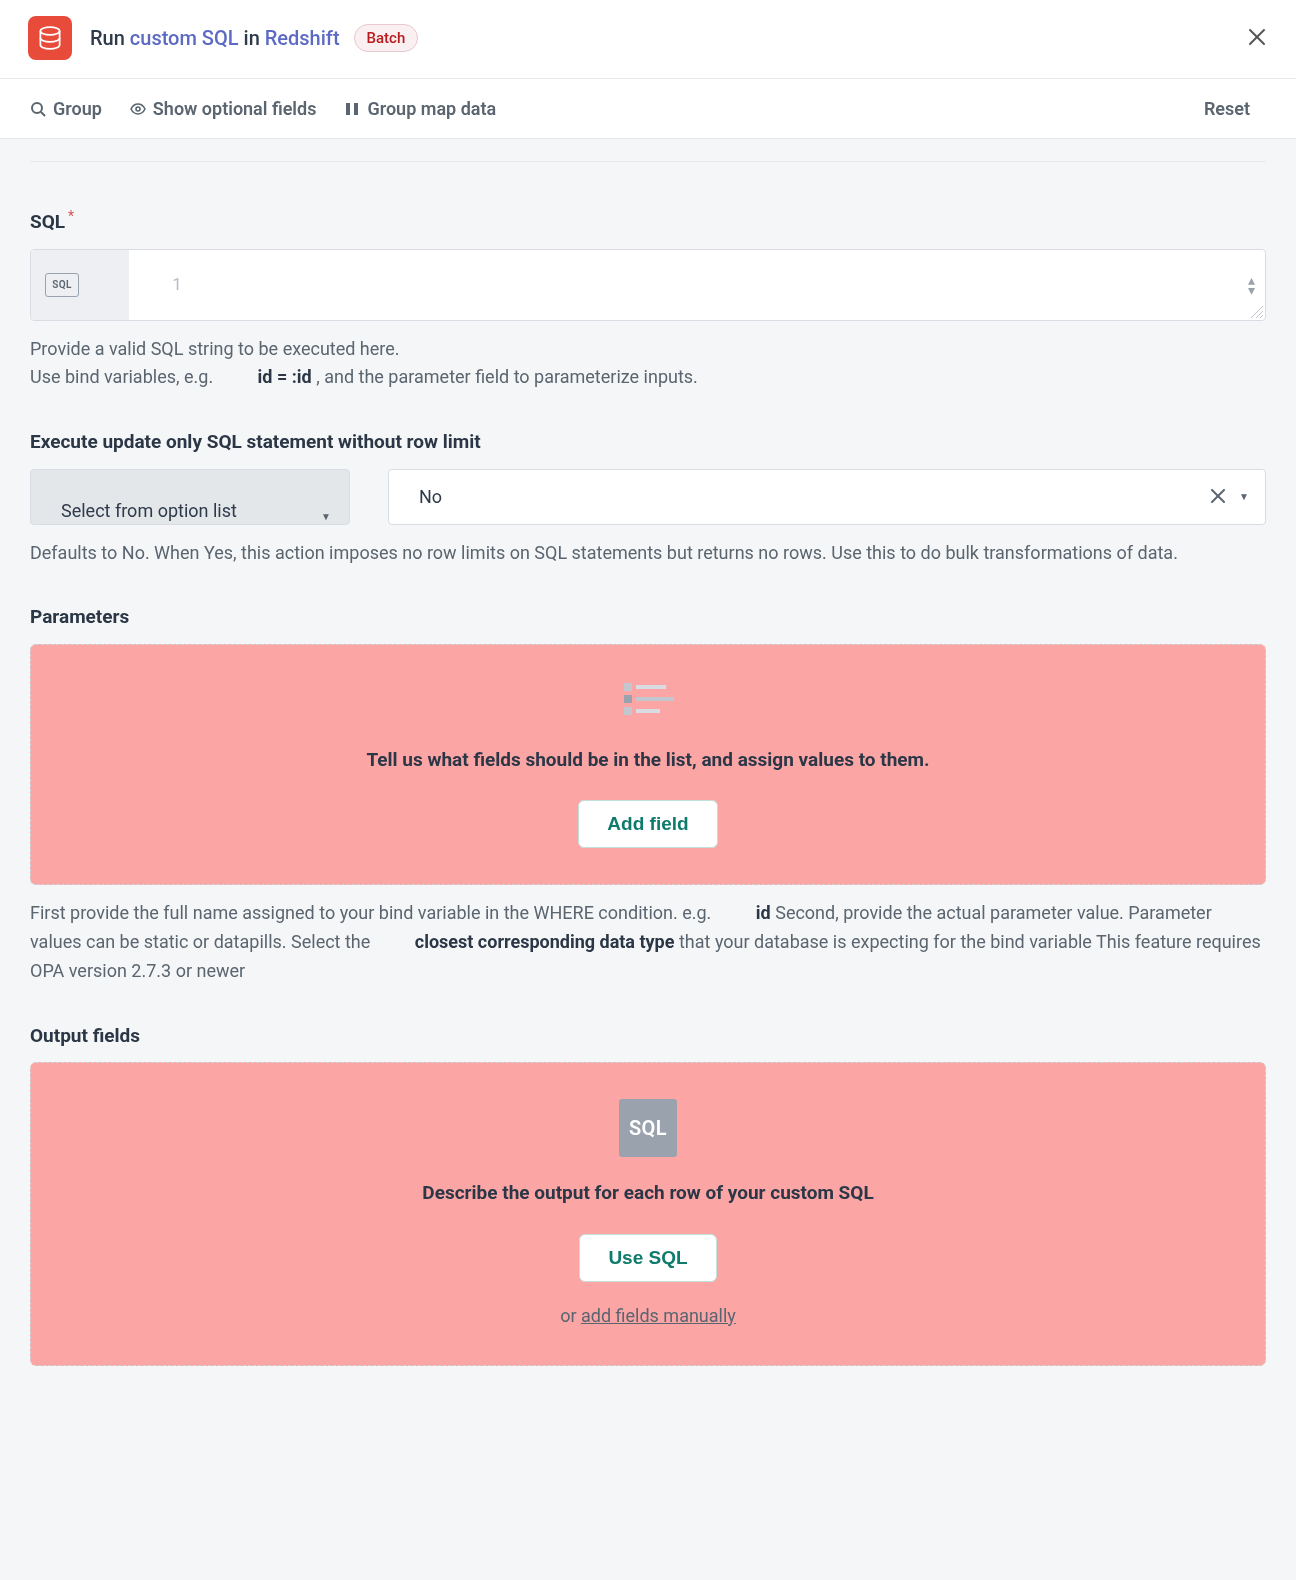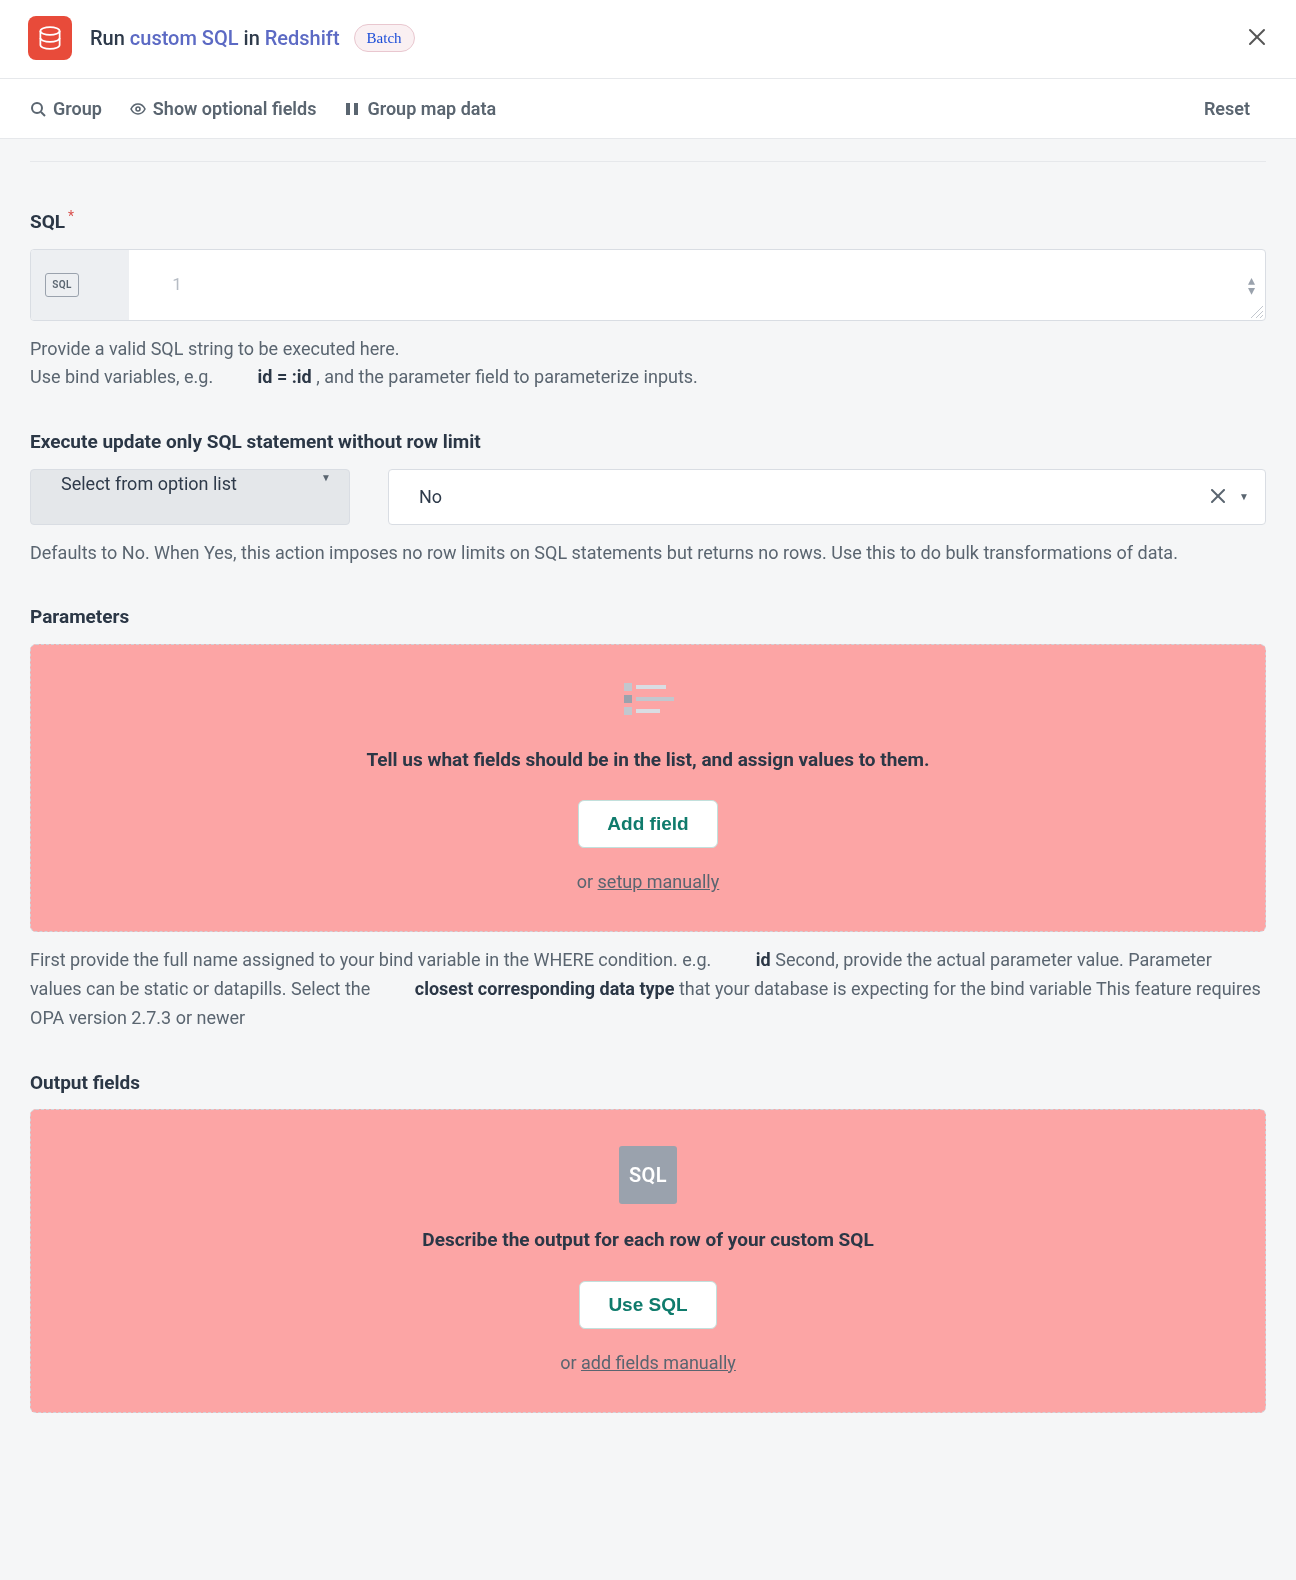--- a/index.html
+++ b/index.html
@@ -28,26 +28,25 @@
   margin-right: 18px;
 }
 .app-icon svg { width: 28px; height: 28px; }
 .title-wrap { display: flex; align-items: center; font-size: 20px; font-weight: 500; }
 .title-part-link { color: #5c6ac4; }
 .title-part-plain { color: #2e3a4a; }
 .batch-badge {
   margin-left: 14px;
   background: #faf0f2;
   border: 1px solid #e9c7cf;
-  color: #1d4ed8;
+  color: #b91c1c;
   font-size: 15px;
   padding: 2px 12px;
   border-radius: 14px;
   font-weight: 500;
-  font-family: Liberation Serif, serif;
 }
 .close-btn {
   position: absolute; right: 24px; top: 50%; transform: translateY(-50%);
   background: none; border: none; cursor: pointer;
   color: #555; font-size: 22px; padding: 6px;
 }
 .toolbar {
   background: #fff;
   display: flex; align-items: center;
   padding: 16px 30px;
@@ -91,21 +90,21 @@
 .sql-resize {
   position: absolute; right: 2px; bottom: 2px;
   width: 12px; height: 12px; color: #c2c7ce;
 }
 .helper-text { color: #5a6570; font-size: 18px; margin-top: 14px; line-height: 1.6; }
 .helper-text b { color: #2b3746; font-weight: 700; padding-left: 40px; }
 .select-row { display: flex; gap: 12px; }
 .select-left {
   width: 320px; height: 56px;
   background: #e4e7ea; border: 1px solid #d9dde3; border-radius: 4px;
-  display: flex; align-items: flex-start; justify-content: space-between;
+  display: flex; align-items: flex-end; justify-content: space-between;
   padding: 0 18px 0 30px; color: #2e3a4a; font-size: 18px; cursor: pointer;
 }
 .select-right {
   flex: 1; height: 56px;
   background: #fff; border: 1px solid #d9dde3; border-radius: 4px;
   display: flex; align-items: center; padding: 0 16px 0 30px; position: relative;
   font-size: 18px;
   margin-left: 26px;
 }
 .sel-clear, .sel-caret { margin-left: 14px; color: #5a6570; cursor: pointer; }
@@ -244,23 +243,20 @@
         <svg class="empty-illus" width="56" height="40" viewBox="0 0 56 40">
           <rect x="4" y="2" width="8" height="8" fill="#c2c7ce"></rect>
           <rect x="16" y="4" width="30" height="4" fill="#d9dde3"></rect>
           <rect x="4" y="14" width="8" height="8" fill="#9aa2ad"></rect>
           <rect x="16" y="16" width="38" height="4" fill="#c2c7ce"></rect>
           <rect x="4" y="26" width="8" height="8" fill="#c2c7ce"></rect>
           <rect x="16" y="28" width="24" height="4" fill="#d9dde3"></rect>
         </svg>
         <div class="empty-headline">Tell us what fields should be in the list, and assign values to them.</div>
         <button class="ghost-btn">Add field</button>
-        <div class="or-line">
-          <span>or </span><a>setup manually</a>
-        </div>
       </div>
       <div class="helper-text">
         <span>First provide the full name assigned to your bind variable in the WHERE condition. e.g. </span><b>id</b><span> Second, provide the actual parameter value. Parameter values can be static or datapills. Select the </span><b>closest corresponding data type</b><span> that your database is expecting for the bind variable This feature requires OPA version 2.7.3 or newer</span>
       </div>
     </div>
 
     <div class="field-block" style="margin-bottom:0">
       <div class="field-label">Output fields</div>
       <div class="dashed-box">
         <div class="sql-block-icon">SQL</div>

